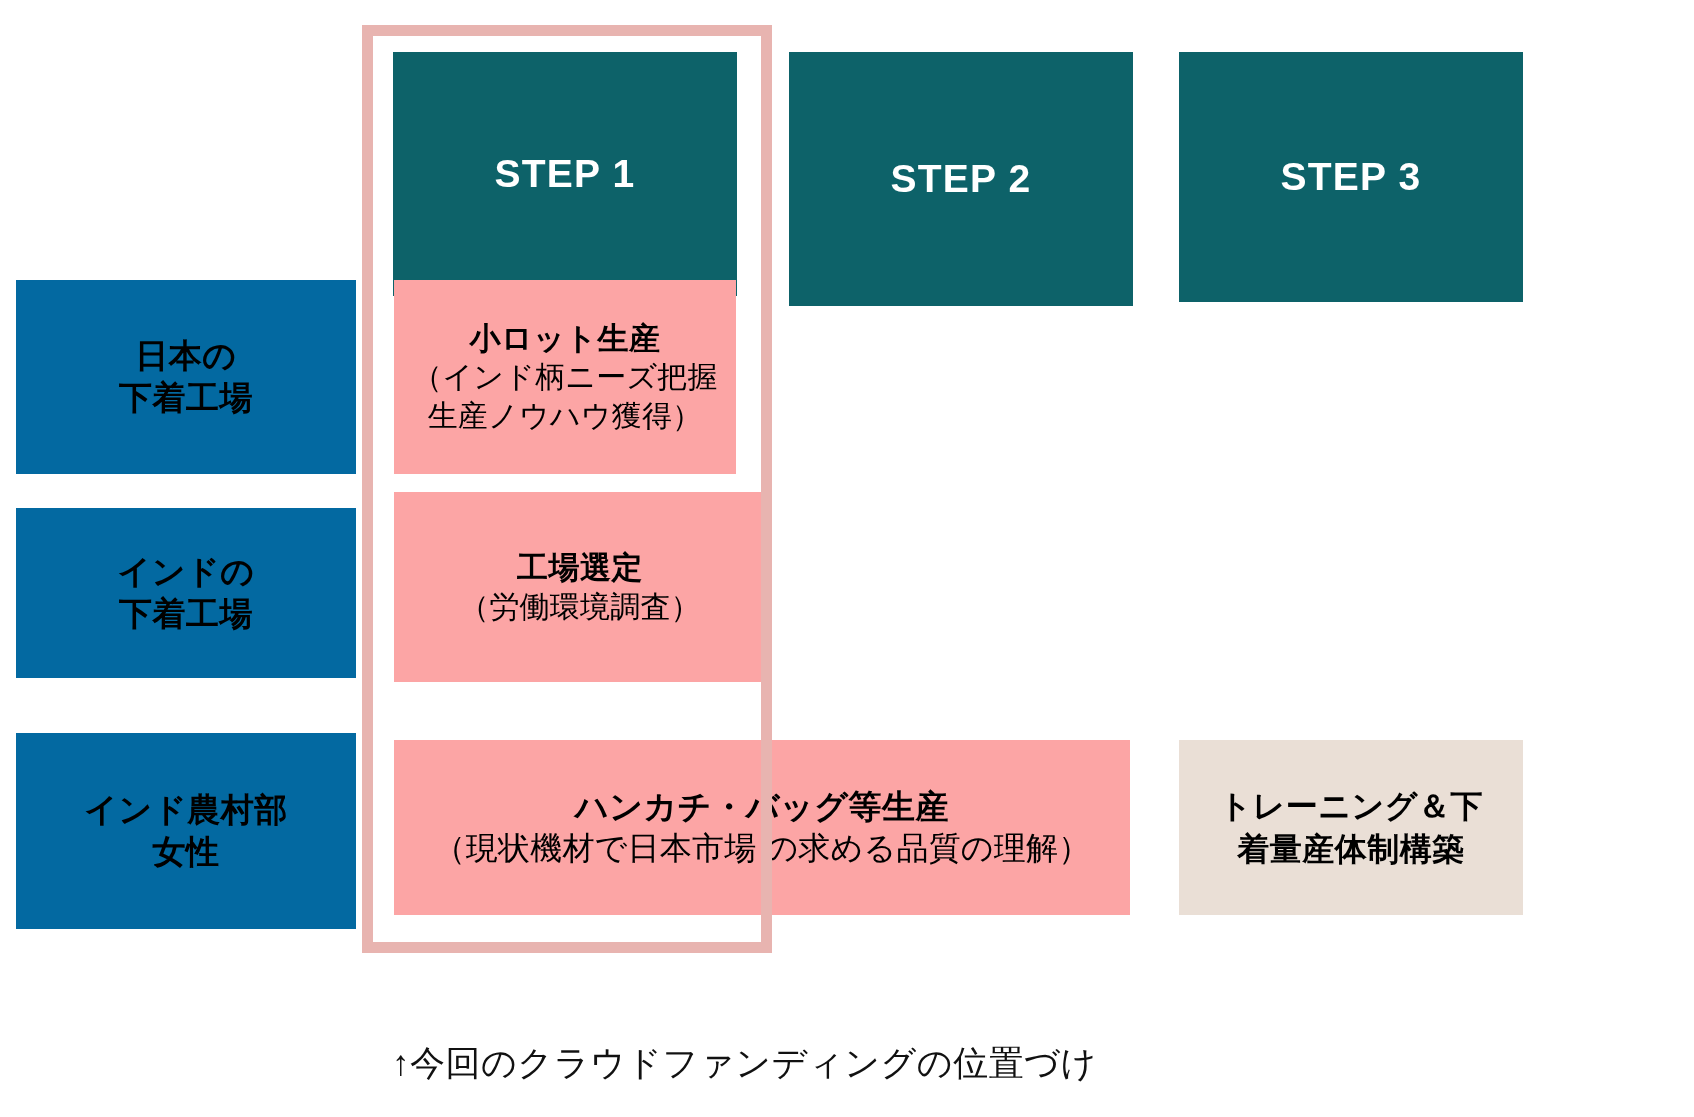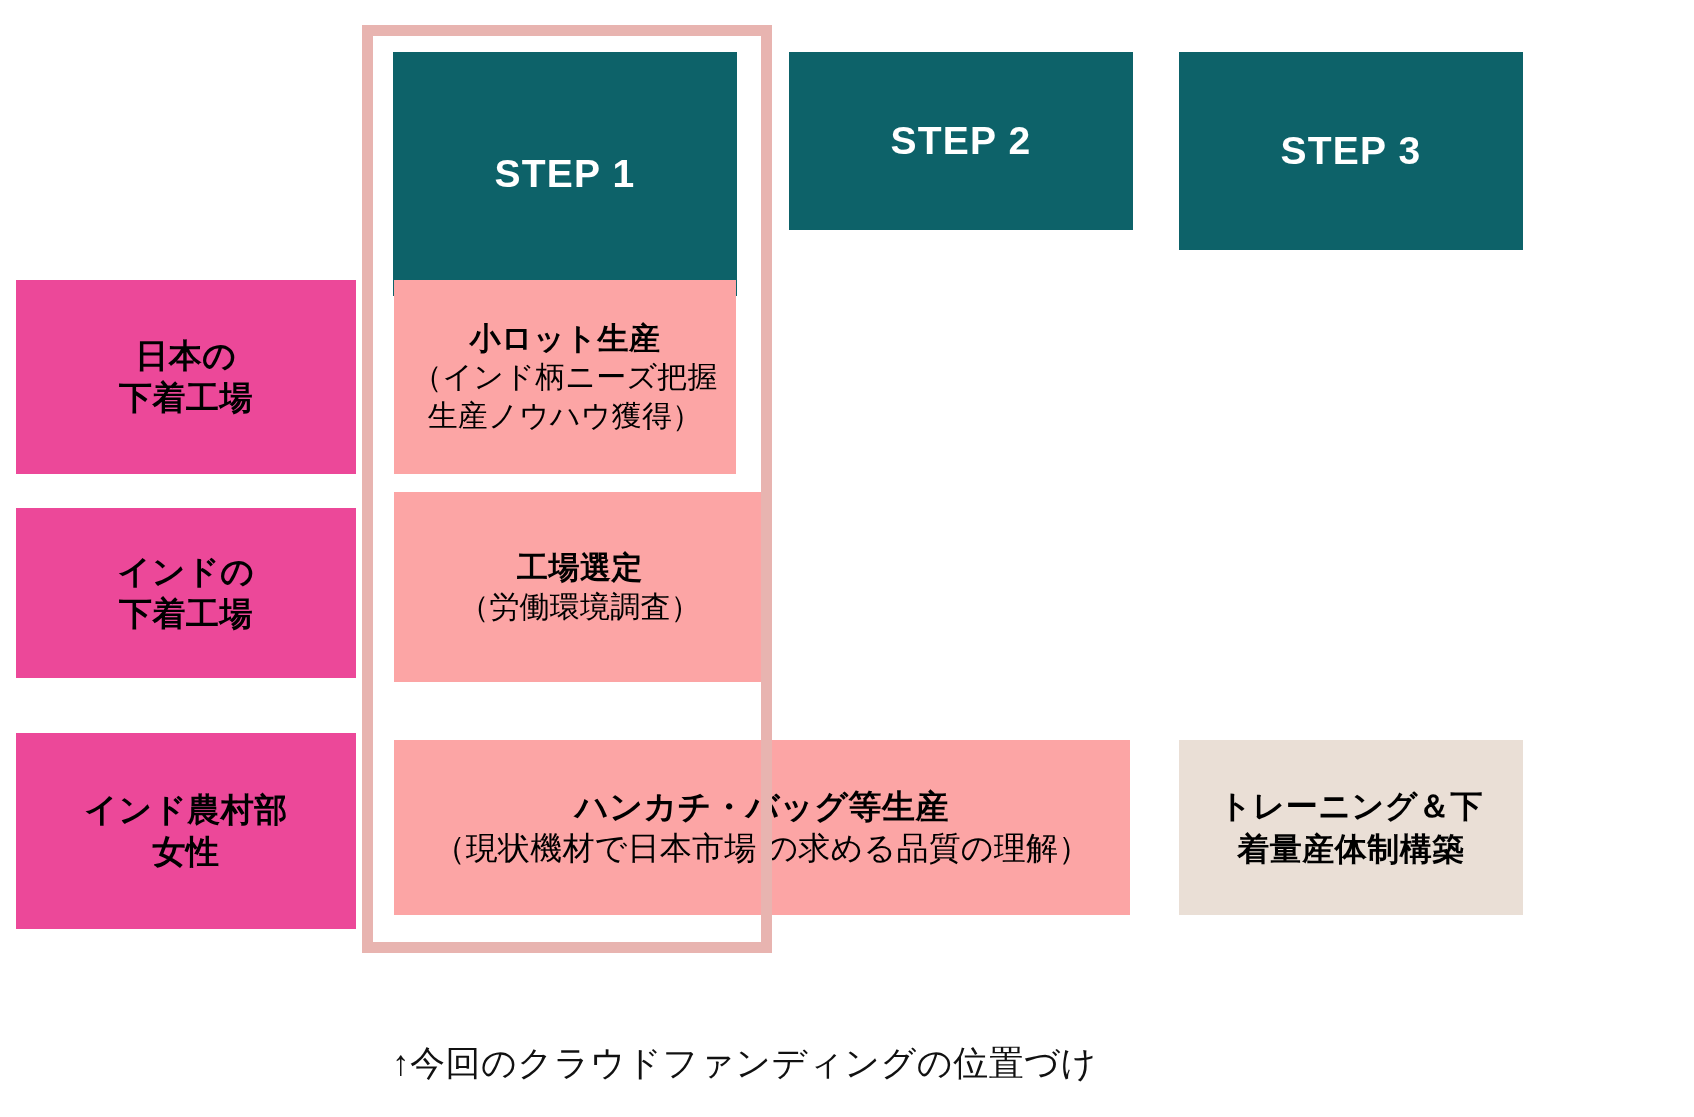--- a/index.html
+++ b/index.html
@@ -38,21 +38,21 @@
   .step-box {
     background: #0D6269;
     color: #ffffff;
     font-size: 39px;
     font-weight: bold;
     letter-spacing: 1.2px;
   }
 
   
   .row-label {
-    background: #ec4899;
+    background: #0369a1;
     color: #000000;
     font-size: 33px;
     font-weight: bold;
     letter-spacing: 0.5px;
   }
   .row-label .l1, .row-label .l2 { display: block; }
 
   
   .cell {
     background: #fca5a5;
@@ -105,25 +105,25 @@
 </style>
 </head>
 <body>
 
 <div id="stage">
 
   <div class="box step-box" style="left:393px; top:52px; width:344px; height:244px;">
     <span>STEP 1</span>
   </div>
 
-  <div class="box step-box" style="left:789px; top:52px; width:344px; height:178px;">
+  <div class="box step-box" style="left:789px; top:52px; width:344px; height:254px;">
     <span>STEP 2</span>
   </div>
 
-  <div class="box step-box" style="left:1179px; top:52px; width:344px; height:198px;">
+  <div class="box step-box" style="left:1179px; top:52px; width:344px; height:250px;">
     <span>STEP 3</span>
   </div>
 
   <div class="box row-label" style="left:16px; top:280px; width:340px; height:194px;">
     <span class="l1">日本の</span>
     <span class="l2">下着工場</span>
   </div>
 
   <div class="box row-label" style="left:16px; top:508px; width:340px; height:170px;">
     <span class="l1">インドの</span>

